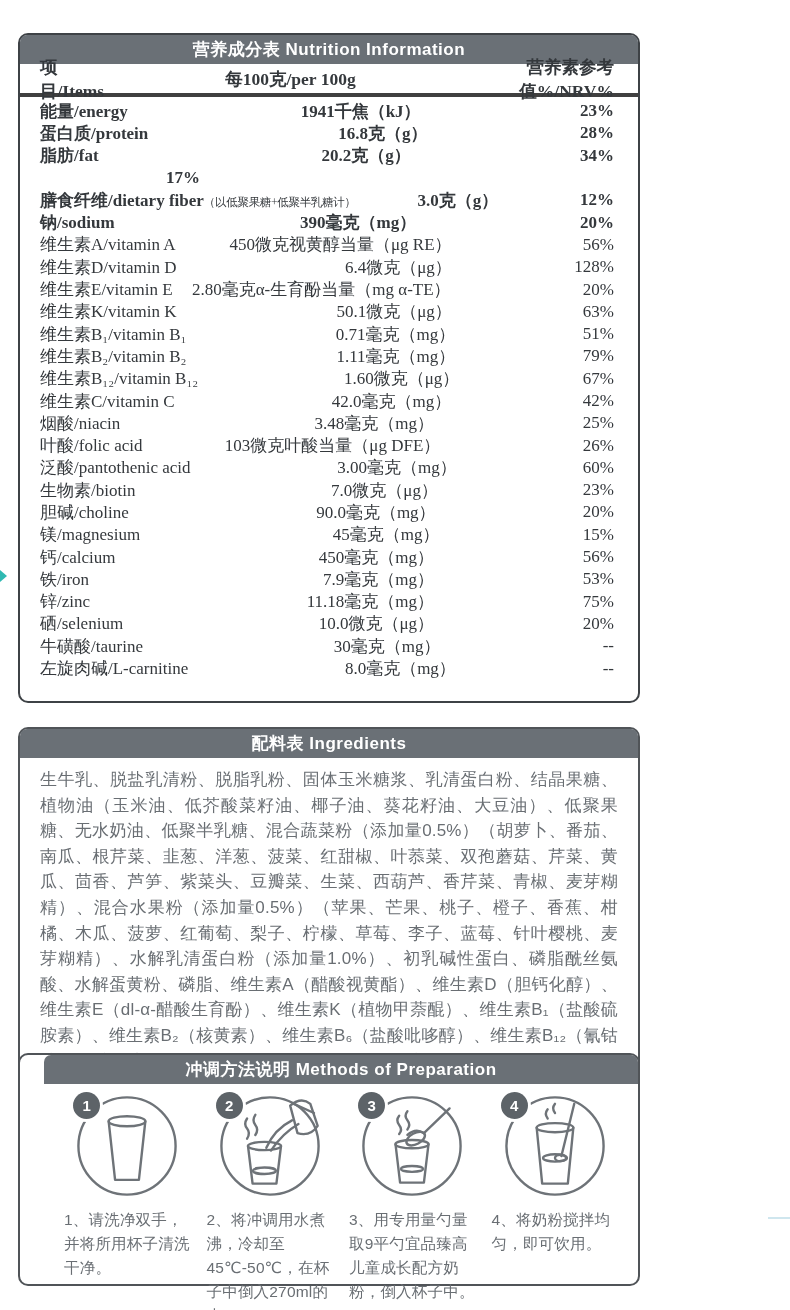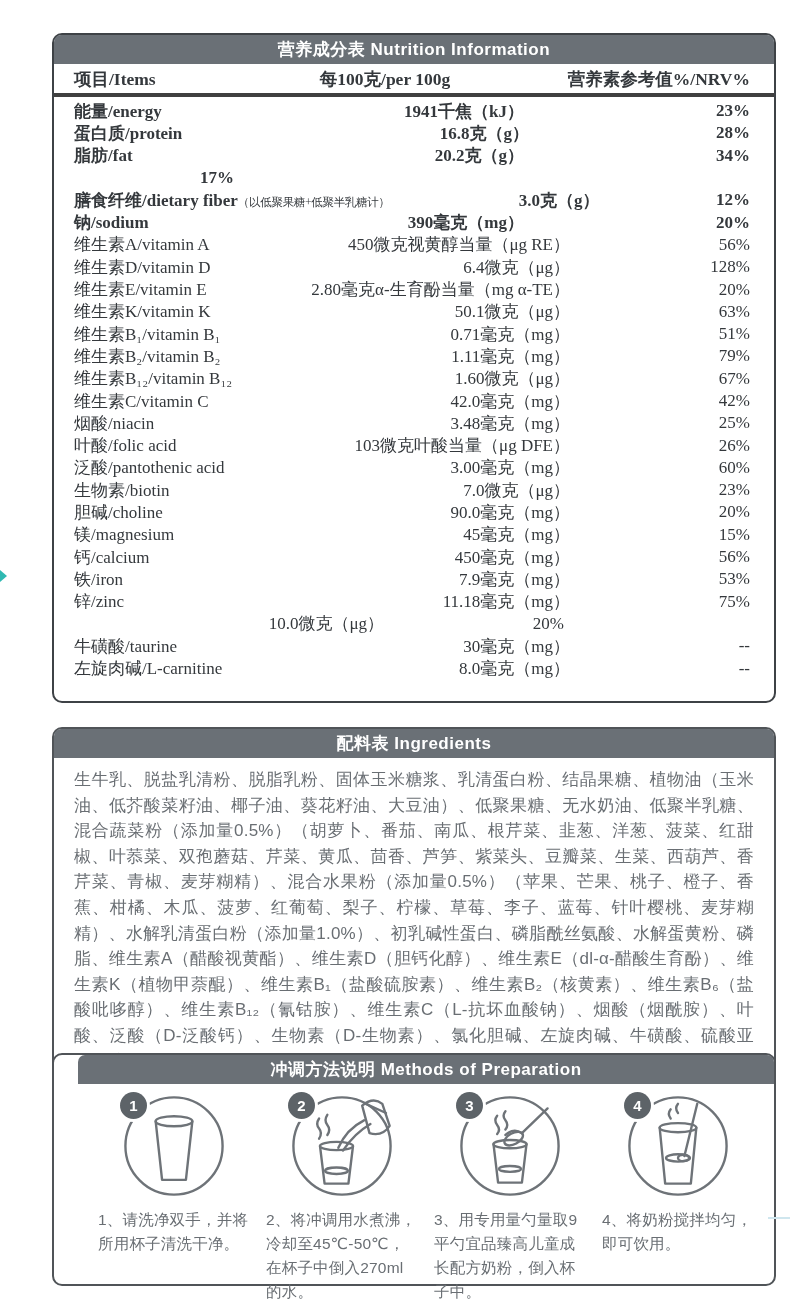--- a/index.html
+++ b/index.html
@@ -1,22 +1,22 @@
 <!DOCTYPE html>
 <html><head>
 <meta charset="utf-8">
 <style>
   html,body{margin:0;padding:0;}
   body{
     width:790px;height:1310px;position:relative;background:#ffffff;
     font-family:"Liberation Sans","DejaVu Sans",sans-serif;overflow:hidden;
   }
   .box{
-    position:absolute;left:18px;width:724px;box-sizing:border-box;
-    background:#fff;border:2px solid #45494d;border-radius:10px;margin-left:34px;
+    position:absolute;left:18px;width:622px;box-sizing:border-box;
+    background:#fff;border:2px solid #45494d;border-radius:10px;
   }
   .bar{
     height:29px;background:#6a7076;border-radius:7px 7px 0 0;
     color:#ffffff;font-weight:bold;font-size:17px;letter-spacing:.5px;
     display:flex;align-items:center;justify-content:center;
   }
   
   #nutrition-box{top:33px;height:670px;border-color:#3e4246;}
   .n-table{font-family:"Liberation Serif","DejaVu Serif",serif;color:#34383c;}
   .n-head{
@@ -209,20 +209,21 @@
           <span class="c3">53%</span>
         </div>
 
         <div class="n-row">
           <span class="c1"><span>锌/zinc</span><span class="note"></span></span>
           <span class="c2">11.18毫克（mg）</span>
           <span class="c3">75%</span>
         </div>
 
         <div class="n-row">
+          <span class="c1"><span>硒/selenium</span><span class="note"></span></span>
           <span class="c2">10.0微克（μg）</span>
           <span class="c3">20%</span>
         </div>
 
         <div class="n-row">
           <span class="c1"><span>牛磺酸/taurine</span><span class="note"></span></span>
           <span class="c2">30毫克（mg）</span>
           <span class="c3">--</span>
         </div>
 

